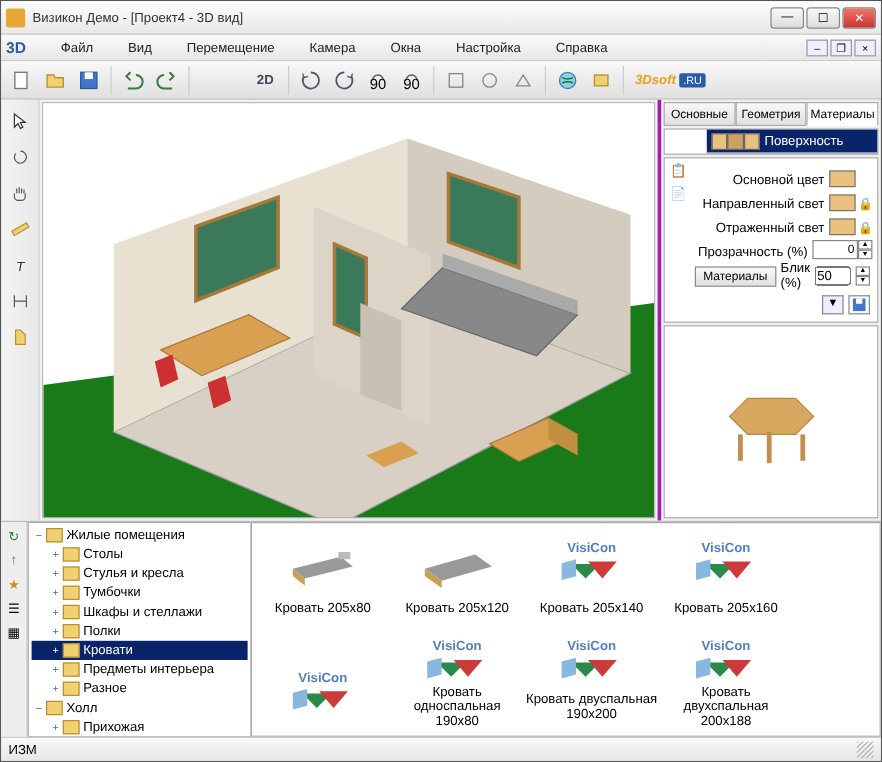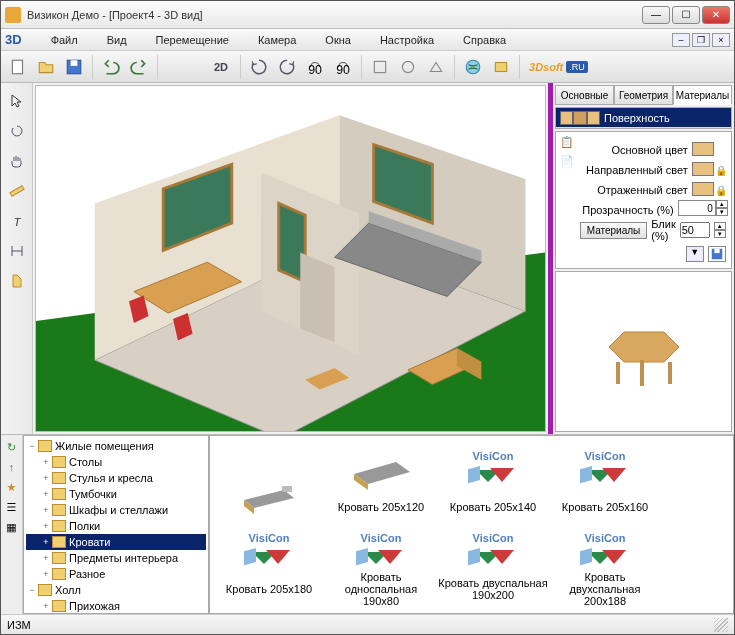--- a/index.html
+++ b/index.html
@@ -29,27 +29,27 @@
 
 .workspace { flex: 1; display: flex; overflow: hidden; }
 .leftcol { width: 32px; background: linear-gradient(90deg,#f4f4f4,#e8e8e8); border-right: 1px solid #ccc; display: flex; flex-direction: column; align-items: center; padding-top: 6px; gap: 6px; }
 .ltool { width: 24px; height: 24px; border: 1px solid transparent; border-radius: 2px; display: flex; align-items: center; justify-content: center; cursor: pointer; }
 .ltool svg { width: 16px; height: 16px; }
 
 .centercol { flex: 1; display: flex; flex-direction: column; }
 .viewport { flex: 1; background: #fff; border: 1px solid #bbb; margin: 2px; position: relative; overflow: hidden; }
 .scene { position: absolute; inset: 0; }
 
-.rightcol { width: 186px; background: #f0f0f0; border-left: 5px solid #a21caf; display: flex; flex-direction: column; padding: 2px; gap: 2px; }
+.rightcol { width: 186px; background: #f0f0f0; border-left: 3px solid #a21caf; display: flex; flex-direction: column; padding: 2px; gap: 2px; }
 .tabs { display: flex; height: 20px; }
 .tab { flex: 1; border: 1px solid #aaa; background: linear-gradient(#f8f8f8,#e0e0e0); display: flex; align-items: center; justify-content: center; cursor: pointer; font-size: 10px; }
 .tab.active { background: #fff; border-bottom-color: #fff; }
 .panel { border: 1px solid #aaa; background: #fff; }
 .matlist { }
-.matrow { display: flex; align-items: center; height: 20px; border-bottom: 1px solid #ddd; }
+.matrow { display: flex; align-items: center; height: 20px; border-bottom: 1px solid #ddd; margin-left: 35px; }
 .matrow.sel { background: #0a246a; color: #fff; }
 .matrow .swatch { width: 40px; height: 14px; margin: 0 4px; display: flex; }
 .matrow .swatch span { flex: 1; border: 1px solid #666; }
 .proprow { display: flex; align-items: flex-end; height: 20px; font-size: 10px; }
 .proprow .lbl { flex: 1; text-align: right; padding-right: 4px; }
 .proprow .sw { width: 22px; height: 14px; background: #e8c080; border: 1px solid #777; }
 .proprow .lock { width: 12px; margin-left: 2px; font-size: 10px; }
 .proprow input { width: 38px; height: 16px; font-size: 10px; border: 1px solid #888; text-align: right; padding-right: 2px; }
 .btnrow { display: flex; gap: 4px; padding: 2px; align-items: center; }
 .smbtn { border: 1px solid #888; background: linear-gradient(#fafafa,#e0e0e0); padding: 2px 6px; cursor: pointer; font-size: 10px; }
@@ -410,20 +410,21 @@
     </div>
     <div class="catalog">
       <div class="catitem">
         <div class="thumb">
             <svg viewBox="0 0 70 48">
               <polygon points="10,28 50,18 60,26 20,36" fill="#999"></polygon>
               <polygon points="10,28 20,36 20,42 10,34" fill="#c8a050"></polygon>
               <rect x="48" y="14" width="10" height="6" fill="#bbb"></rect>
             </svg>
           </div>
+        <div class="lbl">Кровать 205x80</div>
       </div>
       <div class="catitem">
         <div class="thumb">
             <svg viewBox="0 0 70 48">
               <polygon points="8,28 50,16 64,26 22,38" fill="#999"></polygon>
               <polygon points="8,28 22,38 22,44 8,34" fill="#c8a050"></polygon>
             </svg>
           </div>
         <div class="lbl">Кровать 205x120</div>
       </div>
@@ -451,21 +452,20 @@
       </div>
       <div class="catitem">
         <div class="thumb">
             <svg viewBox="0 0 70 48">
               <text x="35" y="14" font-size="10" font-weight="bold" fill="#5080c0" text-anchor="middle">VisiCon</text>
               <polygon points="18,24 30,36 42,24" fill="#2a8a4a"></polygon>
               <polygon points="32,22 44,36 56,22" fill="#cc3a3a"></polygon>
               <rect x="10" y="26" width="12" height="14" fill="#88b8e0" transform="skewY(-15)"></rect>
             </svg>
           </div>
-        <div class="lbl">Кровать 205x180</div>
       </div>
       <div class="catitem">
         <div class="thumb">
             <svg viewBox="0 0 70 48">
               <text x="35" y="14" font-size="10" font-weight="bold" fill="#5080c0" text-anchor="middle">VisiCon</text>
               <polygon points="18,24 30,36 42,24" fill="#2a8a4a"></polygon>
               <polygon points="32,22 44,36 56,22" fill="#cc3a3a"></polygon>
               <rect x="10" y="26" width="12" height="14" fill="#88b8e0" transform="skewY(-15)"></rect>
             </svg>
           </div>

